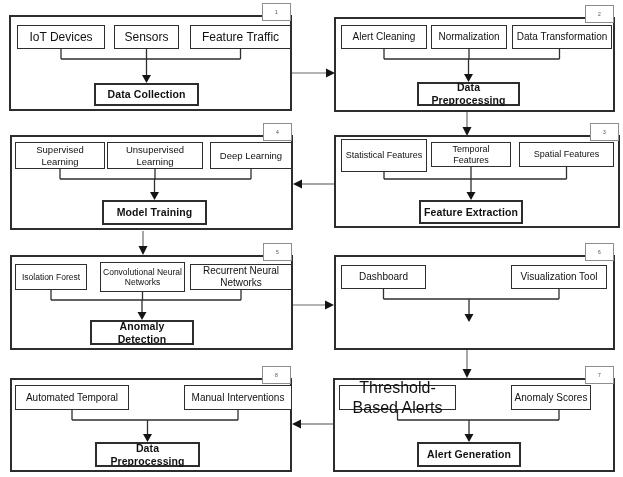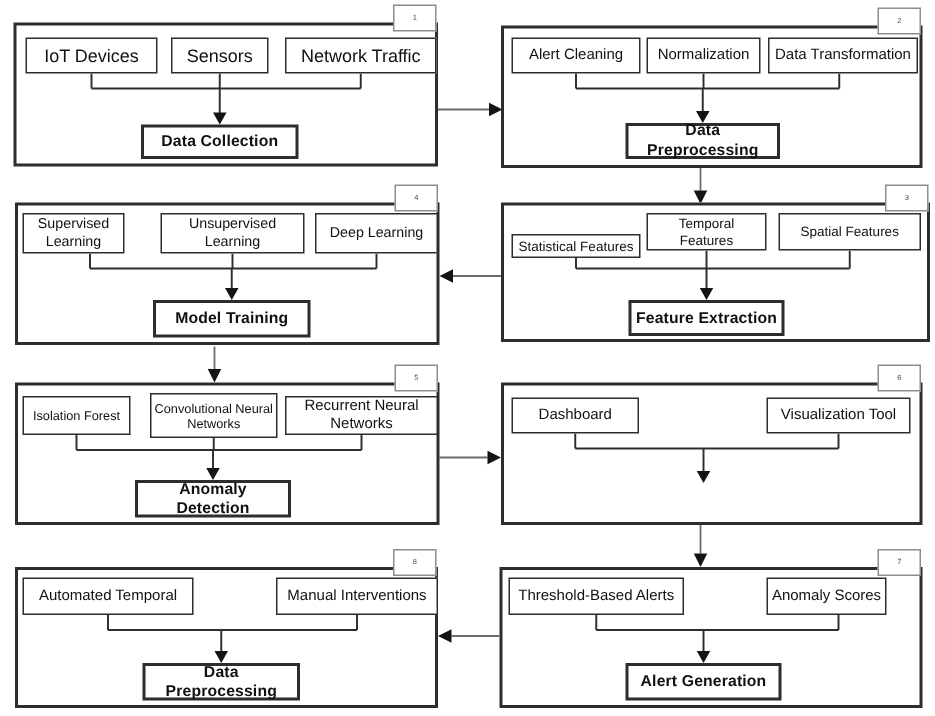--- a/index.html
+++ b/index.html
@@ -106,21 +106,21 @@
     <svg class="inner">
         <line x1="50" y1="32" x2="50" y2="42" stroke="#2e2e2e" stroke-width="1.3"></line>
         <line x1="135.5" y1="32" x2="135.5" y2="42" stroke="#2e2e2e" stroke-width="1.3"></line>
         <line x1="229.5" y1="32" x2="229.5" y2="42" stroke="#2e2e2e" stroke-width="1.3"></line>
         <line x1="50" y1="42" x2="229.5" y2="42" stroke="#2e2e2e" stroke-width="1.3"></line>
         <line x1="135.5" y1="42" x2="135.5" y2="59" stroke="#2e2e2e" stroke-width="1.3"></line>
         <polygon points="131,58 140,58 135.5,66" fill="#141414"></polygon>
       </svg>
     <div class="box input" style="left:6px;top:8px;width:88px;height:24px;font-size:12px">IoT Devices</div>
     <div class="box input" style="left:103px;top:8px;width:65px;height:24px;font-size:12px">Sensors</div>
-    <div class="box input" style="left:179px;top:8px;width:101px;height:24px;font-size:12px">Network Traffic</div>
+    <div class="box input" style="left:179px;top:8px;width:101px;height:24px;font-size:12px">Feature Traffic</div>
     <div class="box output" style="left:83px;top:66px;width:105px;height:23px">Data Collection</div>
   </div>
 
   <div class="panel" style="left:334px;top:17px;width:281px;height:95px">
     <div class="tab">
       <span>2</span>
     </div>
     <svg class="inner">
         <line x1="48" y1="30" x2="48" y2="40" stroke="#2e2e2e" stroke-width="1.3"></line>
         <line x1="133" y1="30" x2="133" y2="40" stroke="#2e2e2e" stroke-width="1.3"></line>
@@ -140,39 +140,39 @@
       <span>3</span>
     </div>
     <svg class="inner">
         <line x1="48" y1="30" x2="48" y2="42" stroke="#2e2e2e" stroke-width="1.3"></line>
         <line x1="135" y1="30" x2="135" y2="42" stroke="#2e2e2e" stroke-width="1.3"></line>
         <line x1="230.5" y1="30" x2="230.5" y2="42" stroke="#2e2e2e" stroke-width="1.3"></line>
         <line x1="48" y1="42" x2="230.5" y2="42" stroke="#2e2e2e" stroke-width="1.3"></line>
         <line x1="135" y1="42" x2="135" y2="56" stroke="#2e2e2e" stroke-width="1.3"></line>
         <polygon points="130.5,55 139.5,55 135,63" fill="#141414"></polygon>
       </svg>
-    <div class="box input" style="left:5px;top:19px;width:86px;height:16px;font-size:9px">Statistical Features</div>
+    <div class="box input" style="left:5px;top:2px;width:86px;height:33px;font-size:9px">Statistical Features</div>
     <div class="box input" style="left:95px;top:5px;width:80px;height:25px;font-size:9px">Temporal Features</div>
     <div class="box input" style="left:183px;top:5px;width:95px;height:25px;font-size:9px">Spatial Features</div>
     <div class="box output" style="left:83px;top:63px;width:104px;height:24px">Feature Extraction</div>
   </div>
 
   <div class="panel" style="left:10px;top:135px;width:283px;height:95px">
     <div class="tab">
       <span>4</span>
     </div>
     <svg class="inner">
         <line x1="48" y1="32" x2="48" y2="42" stroke="#2e2e2e" stroke-width="1.3"></line>
         <line x1="143" y1="32" x2="143" y2="42" stroke="#2e2e2e" stroke-width="1.3"></line>
         <line x1="239" y1="32" x2="239" y2="42" stroke="#2e2e2e" stroke-width="1.3"></line>
         <line x1="48" y1="42" x2="239" y2="42" stroke="#2e2e2e" stroke-width="1.3"></line>
         <line x1="142.5" y1="42" x2="142.5" y2="56" stroke="#2e2e2e" stroke-width="1.3"></line>
         <polygon points="138,55 147,55 142.5,63" fill="#141414"></polygon>
       </svg>
-    <div class="box input" style="left:3px;top:5px;width:68px;height:27px;font-size:9.5px">Supervised Learning</div>
+    <div class="box input" style="left:3px;top:5px;width:90px;height:27px;font-size:9.5px">Supervised Learning</div>
     <div class="box input" style="left:95px;top:5px;width:96px;height:27px;font-size:9.5px">Unsupervised Learning</div>
     <div class="box input" style="left:198px;top:5px;width:82px;height:27px;font-size:9.5px">Deep Learning</div>
     <div class="box output" style="left:90px;top:63px;width:105px;height:25px">Model Training</div>
   </div>
 
   <div class="panel" style="left:10px;top:255px;width:283px;height:95px">
     <div class="tab">
       <span>5</span>
     </div>
     <svg class="inner">
@@ -208,21 +208,21 @@
     <div class="tab">
       <span>7</span>
     </div>
     <svg class="inner">
         <line x1="62.5" y1="30" x2="62.5" y2="40" stroke="#2e2e2e" stroke-width="1.3"></line>
         <line x1="224" y1="30" x2="224" y2="40" stroke="#2e2e2e" stroke-width="1.3"></line>
         <line x1="62.5" y1="40" x2="224" y2="40" stroke="#2e2e2e" stroke-width="1.3"></line>
         <line x1="134" y1="40" x2="134" y2="55" stroke="#2e2e2e" stroke-width="1.3"></line>
         <polygon points="129.5,54 138.5,54 134,62" fill="#141414"></polygon>
       </svg>
-    <div class="box input" style="left:4px;top:5px;width:117px;height:25px;font-size:10px">Threshold-Based Alerts</div>
+    <div class="box input" style="left:4px;top:5px;width:117px;height:25px;font-size:16px">Threshold-Based Alerts</div>
     <div class="box input" style="left:176px;top:5px;width:80px;height:25px;font-size:10px">Anomaly Scores</div>
     <div class="box output" style="left:82px;top:62px;width:104px;height:25px">Alert Generation</div>
   </div>
 
   <div class="panel" style="left:10px;top:378px;width:282px;height:94px">
     <div class="tab">
       <span>8</span>
     </div>
     <svg class="inner">
         <line x1="60" y1="30" x2="60" y2="40" stroke="#2e2e2e" stroke-width="1.3"></line>

